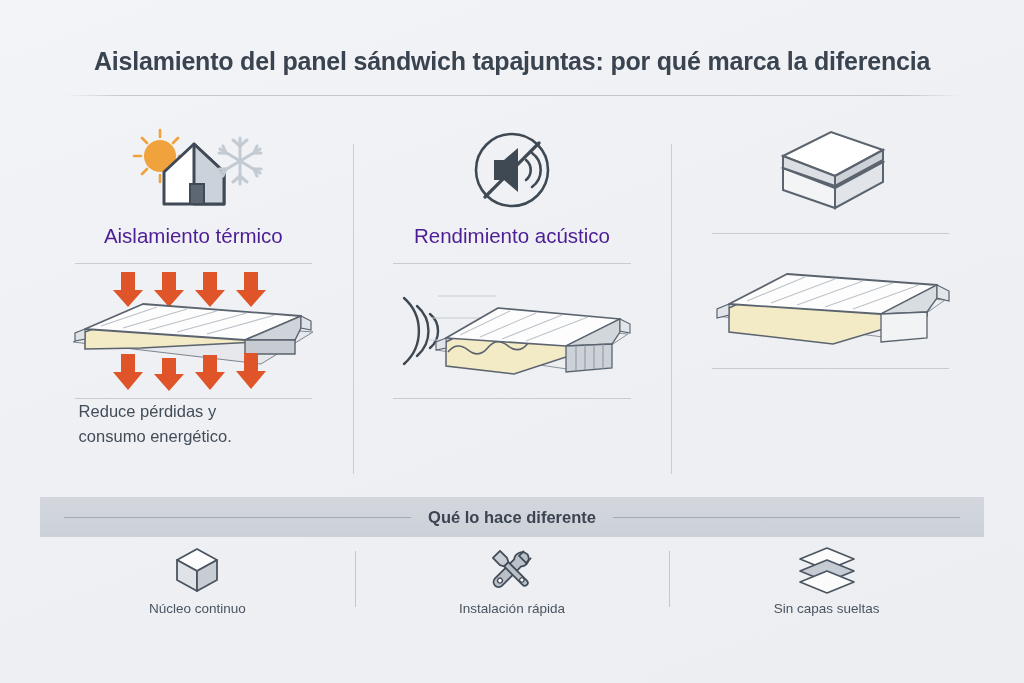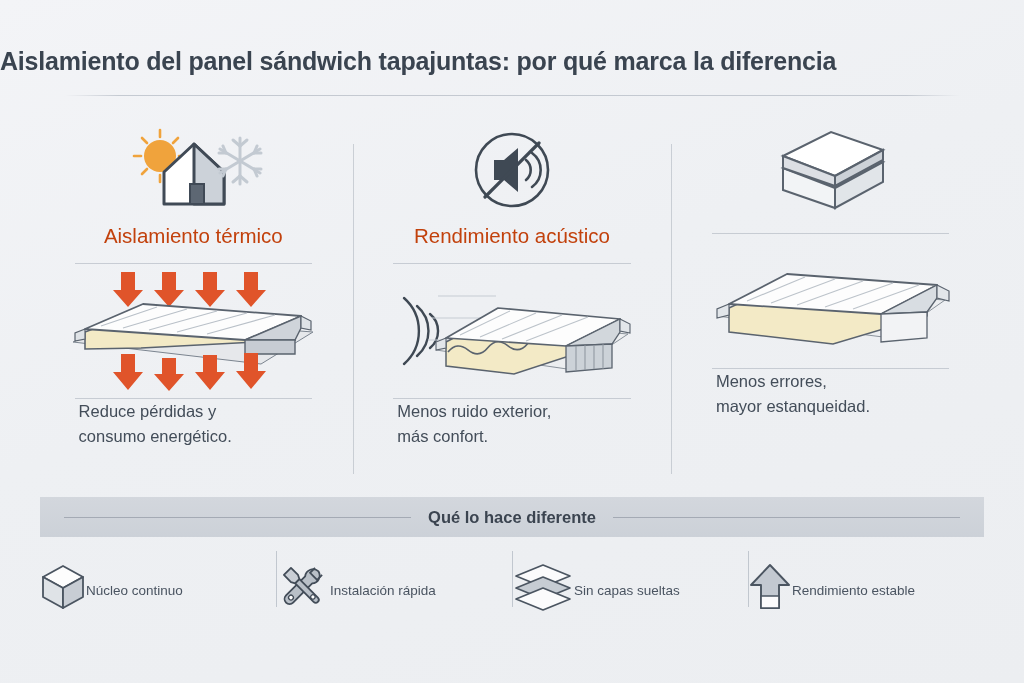--- a/index.html
+++ b/index.html
@@ -22,21 +22,21 @@
     inset: 0;
     padding: 0;
   }
 
   
   .title-block {
     position: absolute;
     top: 46px;
     left: 0;
     right: 0;
-    text-align: left;
+    text-align: center;
   }
   .title {
     font-size: 25px;
     font-weight: 600;
     letter-spacing: -0.2px;
     color: #3a4450;
     line-height: 1.2;
     font-family: "Liberation Sans", sans-serif;
   }
   .title-rule {
@@ -76,21 +76,21 @@
   .col-icon {
     height: 96px;
     display: flex;
     align-items: center;
     justify-content: center;
     margin-top: 4px;
   }
   .col-head {
     font-size: 20.5px;
     font-weight: 400;
-    color: #c2410c;
+    color: #4c1d95;
     text-align: center;
     margin-top: 6px;
     white-space: nowrap;
   }
   .col-head-rule {
     margin-top: 15px;
     width: 84%;
     height: 1px;
     background: rgba(160,168,180,.5);
   }
@@ -150,20 +150,21 @@
     left: 40px;
     right: 40px;
     top: 543px;
     height: 86px;
     display: flex;
   }
   .feature {
     flex: 1 1 0;
     position: relative;
     display: flex;
+    flex-direction: column;
     align-items: center;
     justify-content: flex-start;
     padding-top: 2px;
   }
   .feature + .feature::before {
     content: "";
     position: absolute;
     left: 0;
     top: 8px;
     height: 56px;
@@ -332,22 +333,20 @@
             <line x1="201" y1="69" x2="201" y2="94"></line>
             <line x1="210" y1="69" x2="210" y2="93"></line>
             <line x1="219" y1="68" x2="219" y2="93"></line>
           </g>
 
           <path d="M62,62 l-10,4 v8 l10,-2 z" fill="#e2e6ea" stroke="#5a636e" stroke-width="1.1"></path>
           <path d="M236,43 l10,5 v9 l-10,-2 z" fill="#e2e6ea" stroke="#5a636e" stroke-width="1.1"></path>
         </svg>
       </div>
       <div class="col-rule2"></div>
-      <div class="col-caption">Menos ruido exterior,
-más confort.</div>
     </div>
 
     <div class="col">
       <div class="col-icon">
         <svg width="136" height="92" viewBox="0 0 136 92">
 
           <polygon points="20,44 68,20 120,38 72,64" fill="#e3e6ea" stroke="#5a636e" stroke-width="2"></polygon>
           <polygon points="20,44 72,64 72,84 20,66" fill="#f2f4f6" stroke="#5a636e" stroke-width="2"></polygon>
           <polygon points="72,64 120,38 120,58 72,84" fill="#e1e5e9" stroke="#5a636e" stroke-width="2"></polygon>
 
@@ -374,22 +373,20 @@
           </g>
 
           <polygon points="176,68 232,39 232,52 222,66" fill="#d8dde2" stroke="#5a636e" stroke-width="1.3"></polygon>
           <polygon points="176,68 222,66 222,92 176,96" fill="#f2f3f5" stroke="#5a636e" stroke-width="1.3"></polygon>
 
           <path d="M24,58 l-12,5 v9 l12,-3 z" fill="#e2e6ea" stroke="#5a636e" stroke-width="1.2"></path>
           <path d="M232,39 l12,6 v10 l-12,-3 z" fill="#e2e6ea" stroke="#5a636e" stroke-width="1.2"></path>
         </svg>
       </div>
       <div class="col-rule2"></div>
-      <div class="col-caption">Menos errores,
-mayor estanqueidad.</div>
     </div>
   </div>
 
   <div class="banner">
     <div class="banner-line"></div>
     <div class="banner-text">Qué lo hace diferente</div>
     <div class="banner-line"></div>
   </div>
 
   <div class="features">
@@ -429,24 +426,15 @@
       <div class="feature-icon">
         <svg width="62" height="48" viewBox="0 0 62 48">
           <polygon points="31,2 58,13 31,24 4,13" fill="#fbfbfc" stroke="#4b5561" stroke-width="1.7" stroke-linejoin="round"></polygon>
           <polygon points="31,14 58,25 31,36 4,25" fill="#c6ccd3" stroke="#4b5561" stroke-width="1.7" stroke-linejoin="round"></polygon>
           <polygon points="31,25 58,36 31,47 4,36" fill="#fbfbfc" stroke="#4b5561" stroke-width="1.7" stroke-linejoin="round"></polygon>
         </svg>
       </div>
       <div class="feature-label">Sin capas sueltas</div>
     </div>
 
-    <div class="feature">
-      <div class="feature-icon">
-        <svg width="44" height="48" viewBox="0 0 44 48">
-          <path d="M22,2 L41,22 H31 V45 H13 V22 H3 Z" fill="#c3c9d1" stroke="#4b5561" stroke-width="1.9" stroke-linejoin="round"></path>
-          <path d="M13,33 H31 V45 H13 Z" fill="#fbfbfc" stroke="#4b5561" stroke-width="1.7"></path>
-        </svg>
-      </div>
-      <div class="feature-label">Rendimiento estable</div>
-    </div>
   </div>
 
 </div>
 
 </body></html>

